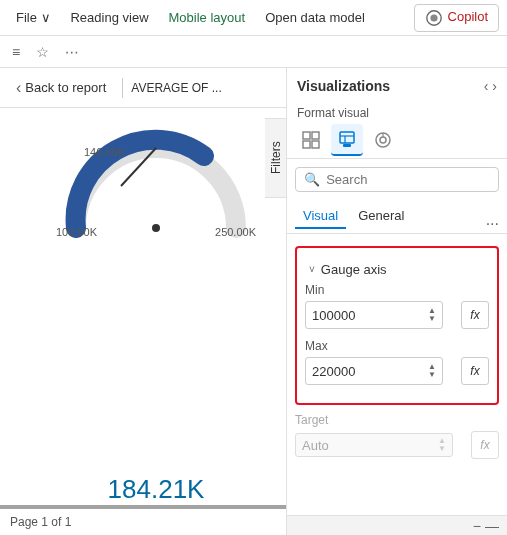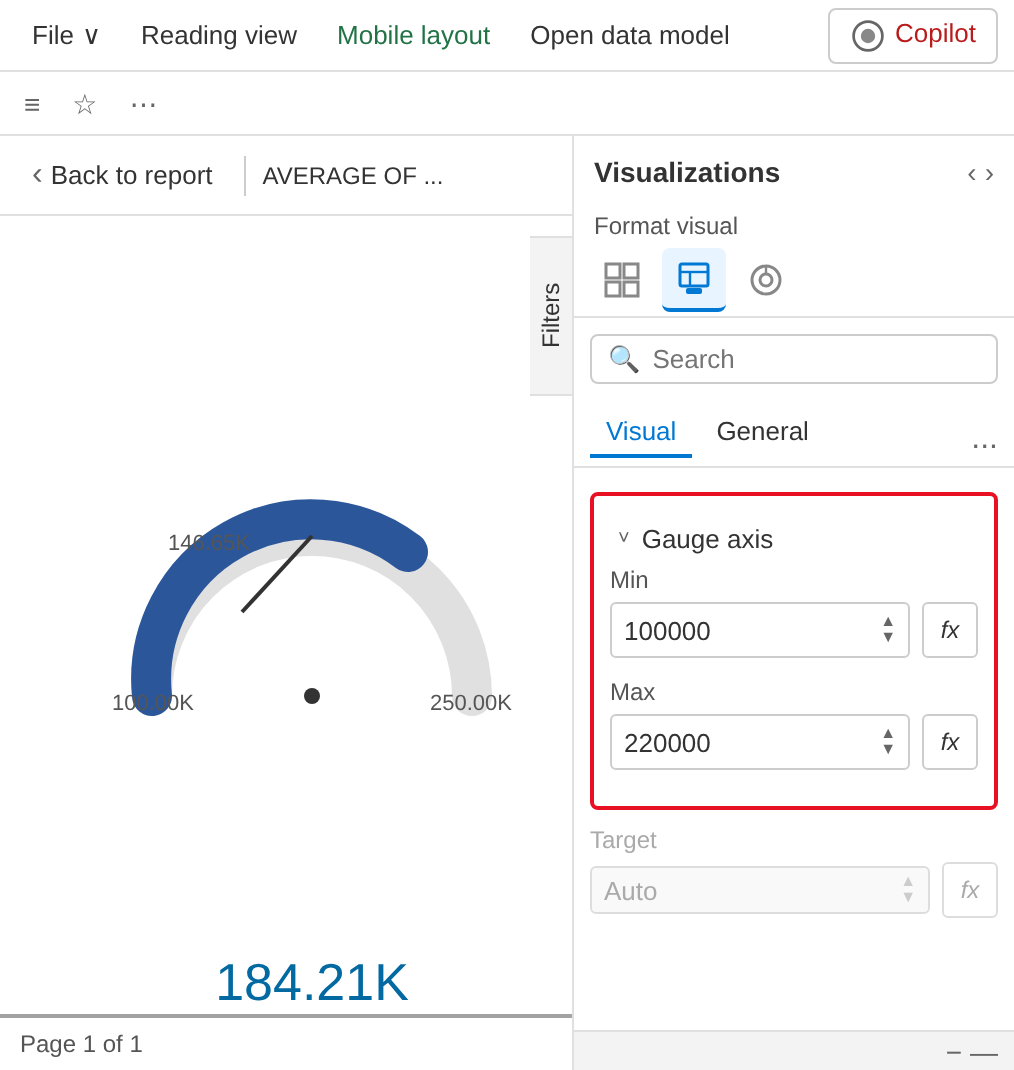--- a/index.html
+++ b/index.html
@@ -53,21 +53,21 @@
     }
     .nav-divider { width: 1px; height: 20px; background: #ccc; }
     .report-title {
       font-size: 12px; color: #333; flex: 1; overflow: hidden;
       text-overflow: ellipsis; white-space: nowrap;
     }
 
     
     .gauge-area {
       flex: 1; display: flex; flex-direction: column;
-      align-items: center; justify-content: center; position: relative;
+      align-items: center; position: relative;
       padding: 20px;
       margin-left: 26px;
     }
 
     .gauge-container {
       position: relative; width: 200px; height: 110px; margin-bottom: 10px;
     }
 
     .gauge-value {
       position: absolute; bottom: 0; left: 50%; transform: translateX(-50%);
@@ -80,21 +80,21 @@
     .gauge-max {
       position: absolute; bottom: 0; right: 0; font-size: 11px; color: #555;
     }
     .gauge-pointer-label {
       position: absolute; top: 18px; left: 28px; font-size: 11px; color: #555;
     }
 
     
     .page-indicator {
       padding: 6px 10px; font-size: 12px; color: #555;
-      border-top: 2px solid #a3a3a3;
+      border-top: 4px solid #a3a3a3;
     }
 
     
     .right-panel {
       width: 220px; display: flex; flex-direction: column;
       background: #fff; position: relative;
     }
 
     .viz-header {
       display: flex; align-items: center; justify-content: space-between;
@@ -160,21 +160,21 @@
     }
     .section-chevron { font-size: 10px; color: #666; }
 
     
     .gauge-axis-section {
       border: 2px solid #e81123; border-radius: 4px; padding: 8px; margin: 4px 0;
     }
 
     .field-group { margin-bottom: 10px; }
     .field-label { font-size: 12px; color: #555; margin-bottom: 4px; }
-    .field-input-row { display: flex; align-items: center; gap: 6px; }
+    .field-input-row { display: flex; align-items: center; gap: 18px; }
     .field-input {
       flex: 1; height: 28px; border: 1px solid #ccc; border-radius: 3px;
       padding: 2px 6px; font-size: 13px; display: flex; align-items: center;
       justify-content: space-between;
     }
     .field-input-val { font-size: 13px; color: #333; }
     .field-input-arrows { display: flex; flex-direction: column; gap: 0; }
     .field-arrow { font-size: 8px; color: #666; cursor: pointer; line-height: 1; }
     .fx-btn {
       width: 28px; height: 28px; border: 1px solid #ccc; border-radius: 3px;

